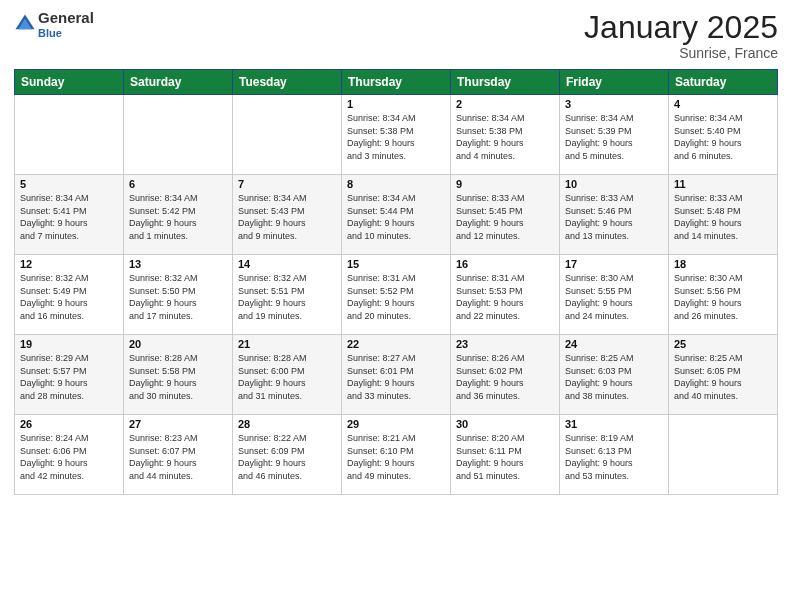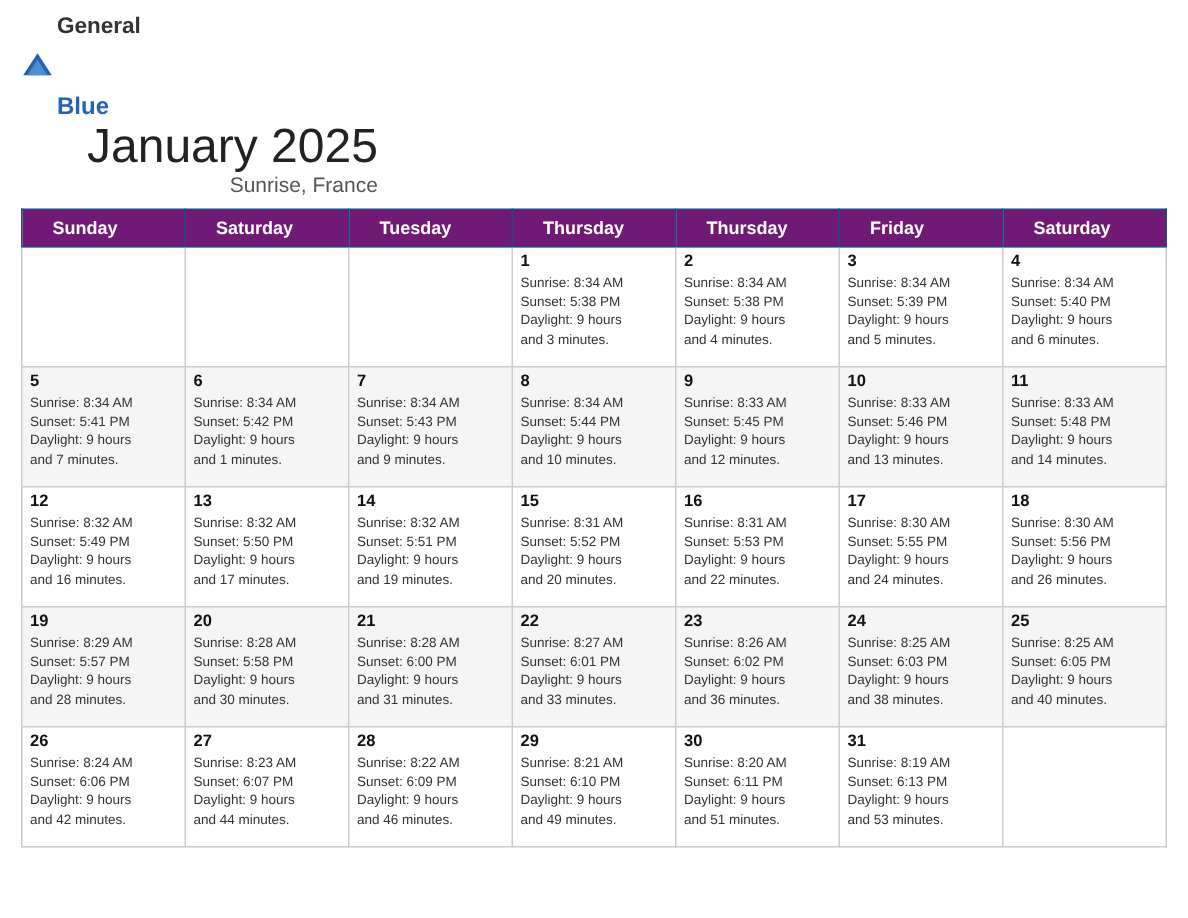--- a/index.html
+++ b/index.html
@@ -13,42 +13,40 @@
     .page {
       width: 792px;
       height: 612px;
       padding: 10px 14px;
     }
     .header {
       display: flex;
       justify-content: space-between;
       align-items: flex-start;
       margin-bottom: 8px;
-      flex-direction: column;
     }
     .logo {
       display: flex;
       align-items: center;
       gap: 2px;
     }
     .logo-text {
       display: flex;
       flex-direction: column;
       line-height: 1.1;
     }
     .logo-general {
       font-size: 15px;
       font-weight: bold;
       color: #333;
     }
     .logo-blue {
-      font-size: 16px;
+      font-size: 11px;
       font-weight: bold;
       color: #2563b0;
-      margin-top: 36px;
     }
     .logo-icon {
       width: 22px;
       height: 22px;
     }
     .title-block {
       text-align: right;
     }
     .title-month {
       font-size: 32px;
@@ -60,26 +58,26 @@
     .title-location {
       font-size: 14px;
       color: #555;
     }
     .calendar {
       width: 100%;
       border-collapse: collapse;
       border: 1px solid #ccc;
     }
     .calendar th {
-      background-color: #701a75;
+      background-color: #15803d;
       color: #fff;
       font-size: 12px;
       font-weight: bold;
       text-align: left;
-      padding: 5px 20px;
+      padding: 5px 6px;
       border: 1px solid #1a4a8a;
     }
     .calendar td {
       vertical-align: top;
       border: 1px solid #ccc;
       padding: 3px 5px;
       width: calc(100% / 7);
       height: 80px;
       background: #fff;
       font-size: 9.5px;

